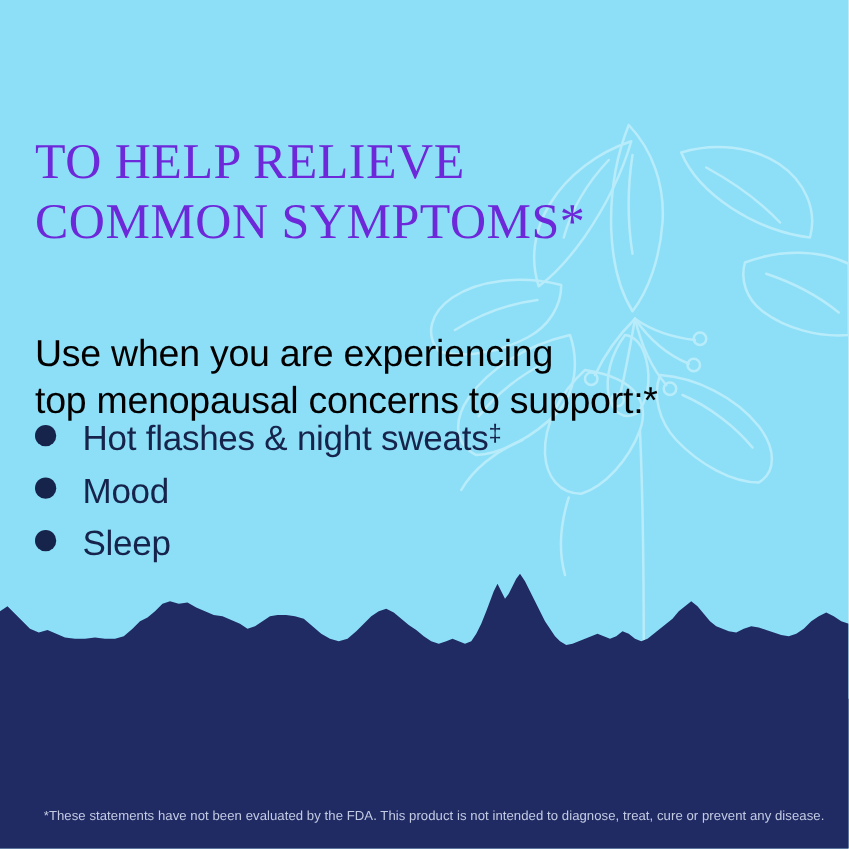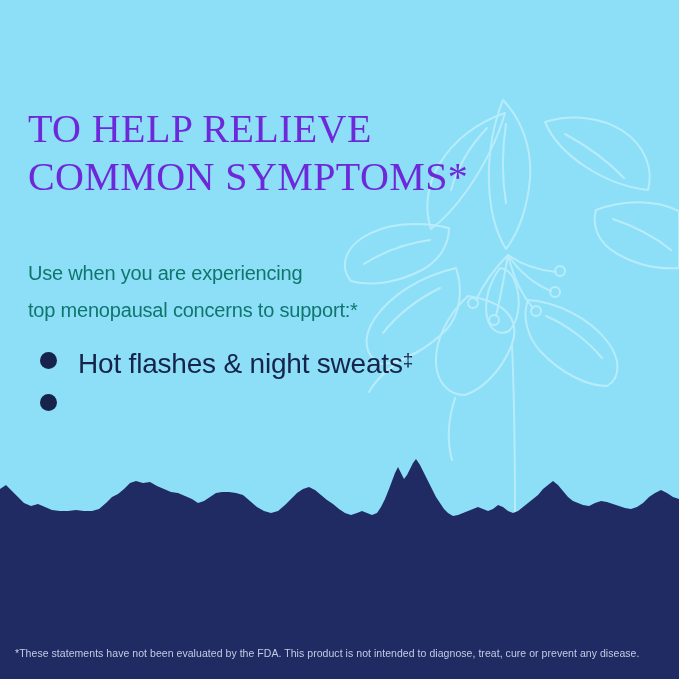--- a/index.html
+++ b/index.html
@@ -61,33 +61,33 @@
     letter-spacing: 0.4px;
     color: #6d28d9;
     white-space: pre-line;
     font-weight: 400;
   }
   #intro {
     position: absolute;
     left: 28px;
     top: 235px;
     width: 600px;
-    font-size: 20px;
+    font-size: 30px;
     line-height: 37px;
-    color: #0f766e;
+    color: #000000;
     white-space: pre-line;
     letter-spacing: -0.2px;
   }
   #bullet-list {
     position: absolute;
     left: 28px;
     top: 327px;
     width: 580px;
     list-style: none;
-    margin: 12px;
+    margin: 0;
     padding: 0;
   }
   #bullet-list li {
     position: relative;
     padding-left: 38px;
     height: 42px;
     line-height: 42px;
     font-size: 28px;
     color: #16234a;
     letter-spacing: -0.2px;
@@ -110,20 +110,21 @@
     left: 15px;
     bottom: 18px;
     width: 660px;
   }
   #footnotes div {
     font-size: 10.5px;
     line-height: 15px;
     color: #c3cbe4;
     letter-spacing: 0.05px;
     white-space: pre;
+    margin-left: 20px;
   }
 </style>
 </head>
 <body>
 
 <div id="poster">
 
   <svg id="flower-art" viewBox="0 0 679 679" aria-hidden="true">
     <g fill="none" stroke="#b8ecfa" stroke-width="2" stroke-linecap="round" stroke-linejoin="round">
 
@@ -183,21 +184,25 @@
     <p id="intro">Use when you are experiencing
 top menopausal concerns to support:*</p>
 
     <ul id="bullet-list">
       <li>
         <span class="bullet-dot"></span>
         <span>Hot flashes &amp; night sweats</span><span class="dagger">‡</span>
       </li>
       <li>
         <span class="bullet-dot"></span>
-        <span class="dagger"></span>
+        <span>Mood</span><span class="dagger"></span>
+      </li>
+      <li>
+        <span class="bullet-dot"></span>
+        <span>Sleep</span><span class="dagger"></span>
       </li>
     </ul>
 
     <div id="footnotes">
       <div>*These statements have not been evaluated by the FDA. This product is not intended to diagnose, treat, cure or prevent any disease.</div>
     </div>
 
   </div>
 </div>
 

